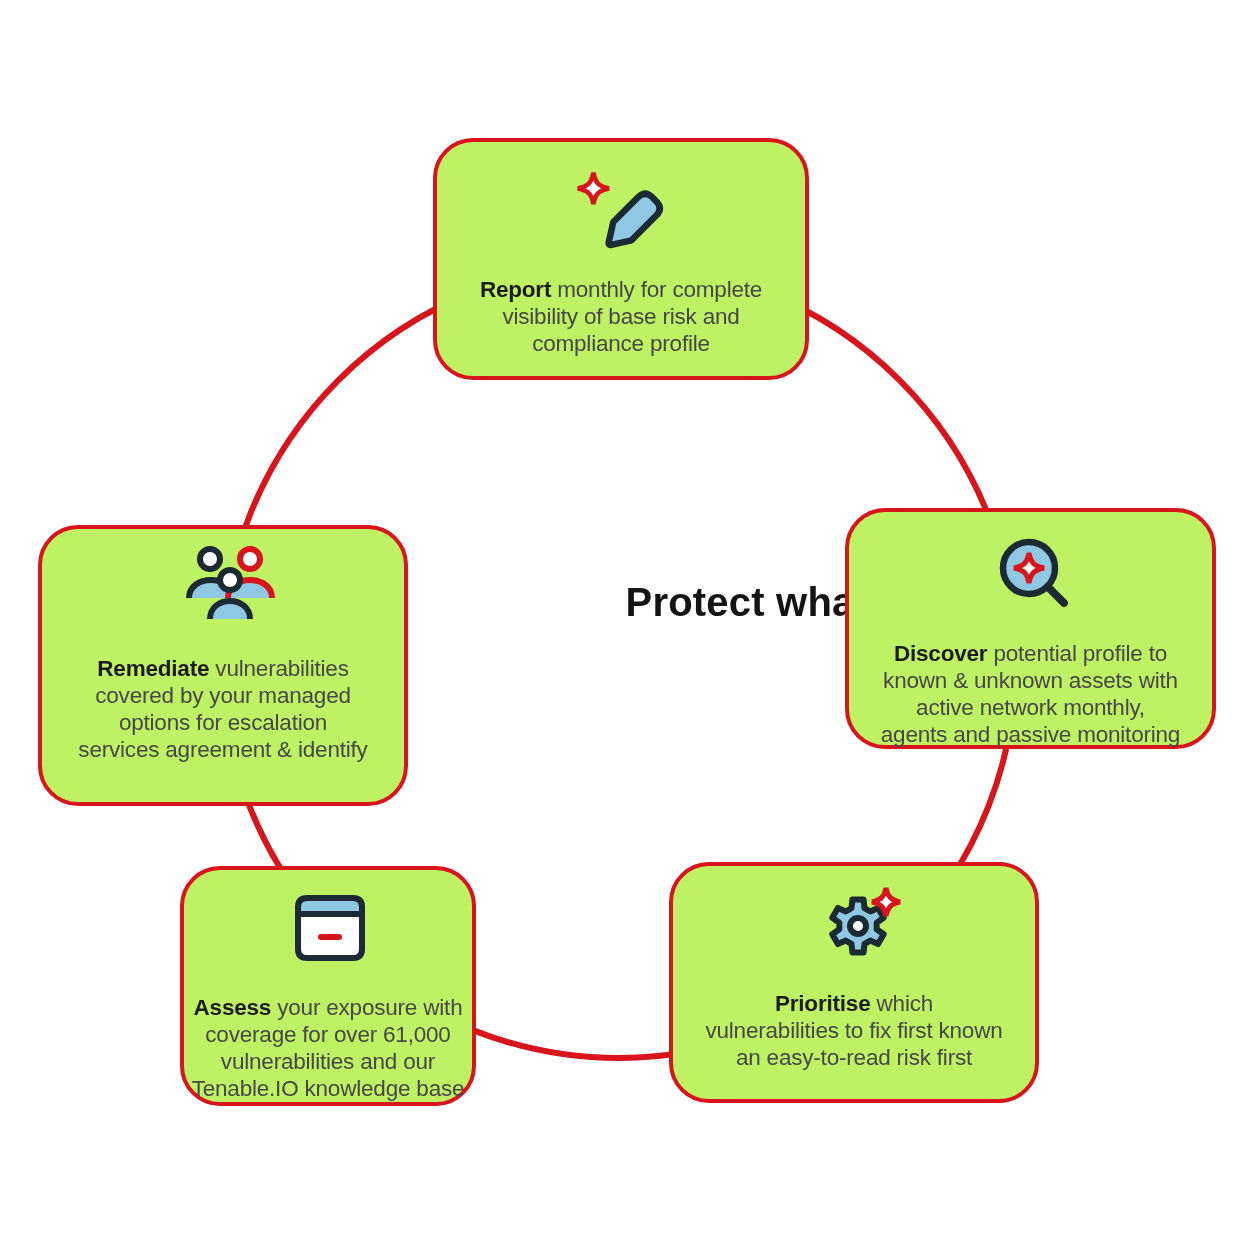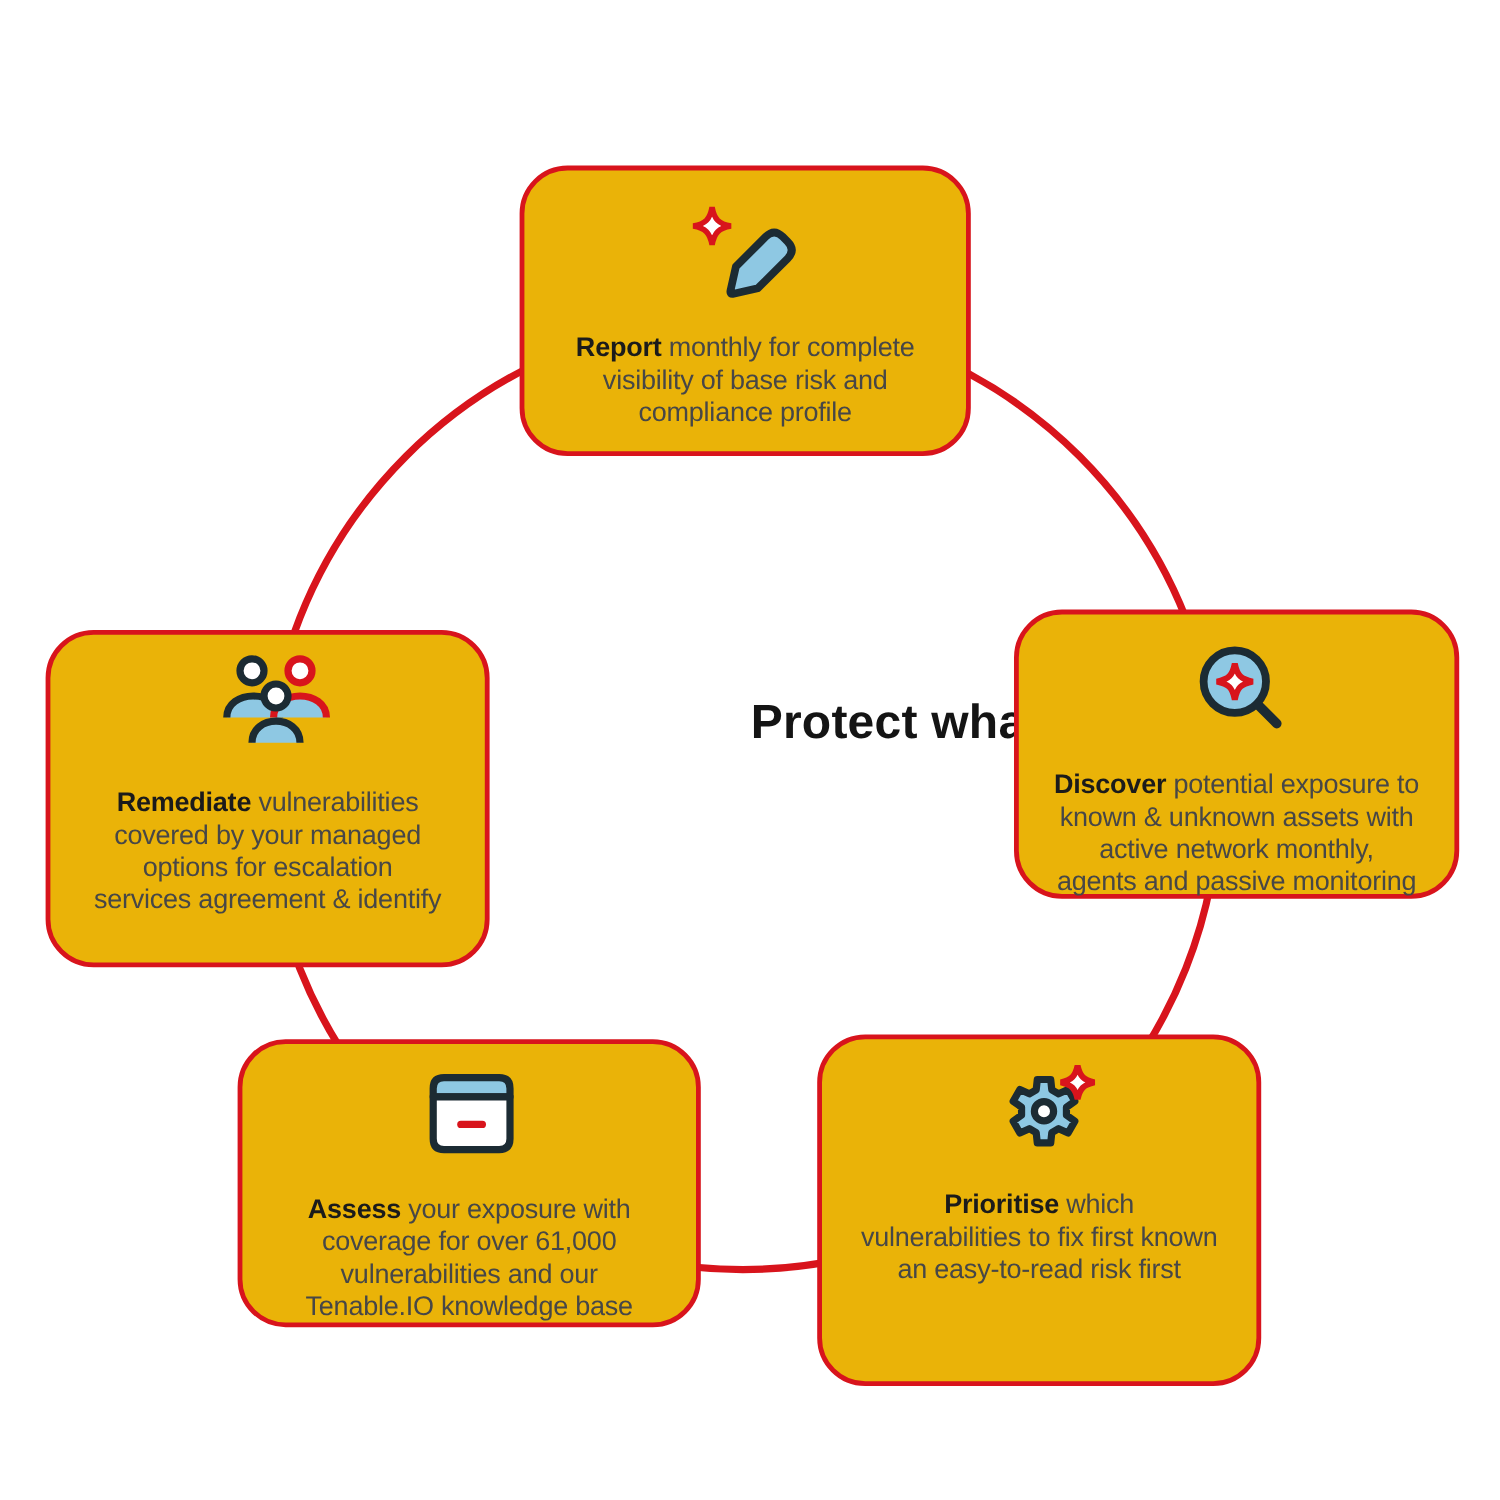--- a/index.html
+++ b/index.html
@@ -10,41 +10,41 @@
   body{
     width:1250px;height:1250px;background:#ffffff;position:relative;overflow:hidden;
     font-family:"Liberation Sans","DejaVu Sans",sans-serif;
   }
   .circle-layer{position:absolute;left:0;top:0;}
   .sr{stroke:var(--red);}
   .sd{stroke:var(--dark);}
   .fb{fill:var(--blue);}
   .fw{fill:#ffffff;}
   .card{
-    position:absolute;background:#eab308;border:4.5px solid var(--red);
+    position:absolute;background:#bef264;border:4.5px solid var(--red);
     border-radius:40px;box-sizing:border-box;
     display:flex;flex-direction:column;align-items:center;
   }
   .icon-wrap{flex:0 0 auto;line-height:0;}
   .card-text{
     font-size:22.5px;line-height:27px;letter-spacing:-0.2px;
     color:var(--text);text-align:center;
   }
   .card-text .ln{white-space:nowrap;}
   .card-text b{color:var(--strong);font-weight:bold;}
   .title{
     position:absolute;top:576px;left:368px;width:500px;text-align:right;
     font-weight:bold;font-size:40px;line-height:53px;color:var(--titlec);letter-spacing:0.2px;
   }
   .title .ln{white-space:nowrap;}
   #card-report{left:433px;top:138px;width:376px;height:242px;}
   #card-discover{left:845px;top:508px;width:371px;height:241px;}
   #card-remediate{left:38px;top:525px;width:370px;height:281px;}
-  #card-assess{left:198px;top:866px;width:386px;height:240px;}
-  #card-prioritise{left:669px;top:862px;width:370px;height:293px;margin-left:12px;}
+  #card-assess{left:180px;top:866px;width:296px;height:240px;}
+  #card-prioritise{left:669px;top:862px;width:370px;height:241px;}
   #card-report .icon-wrap{margin:28px 0 14px 0;}
   #card-discover .icon-wrap{margin:20px 0 24px 0;}
   #card-remediate .icon-wrap{margin:14px 0 28px 16px;}
   #card-assess .icon-wrap{margin:22px 0 30px 4px;}
   #card-prioritise .icon-wrap{margin:20px 0 32px 12px;}
 </style>
 </head>
 <body>
 
 <svg class="circle-layer" width="1250" height="1250" viewBox="0 0 1250 1250">
@@ -73,21 +73,21 @@
 
 <div class="card" id="card-discover">
   <div class="icon-wrap">
     <svg width="84" height="84" viewBox="0 0 84 84">
       <circle class="fb sd" stroke-width="6.5" cx="40" cy="36" r="26"></circle>
       <line class="sd" stroke-width="8" stroke-linecap="round" x1="59" y1="55" x2="75" y2="71"></line>
       <path class="fw sr" stroke-width="5" d="M40,21 C42,31 45,34 55,36 C45,38 42,41 40,51 C38,41 35,38 25,36 C35,34 38,31 40,21 Z"></path>
     </svg>
   </div>
   <div class="card-text">
-    <div class="ln"><b>Discover</b> <span>potential exposure to</span></div>
+    <div class="ln"><b>Discover</b> <span>potential profile to</span></div>
     <div class="ln">known &amp; unknown assets with</div>
     <div class="ln">active network monthly,</div>
     <div class="ln">agents and passive monitoring</div>
   </div>
 </div>
 
 <div class="card" id="card-remediate">
   <div class="icon-wrap">
     <svg width="100" height="84" viewBox="0 0 100 84">
       <circle class="fw sd" stroke-width="6" cx="29" cy="16" r="10"></circle>

